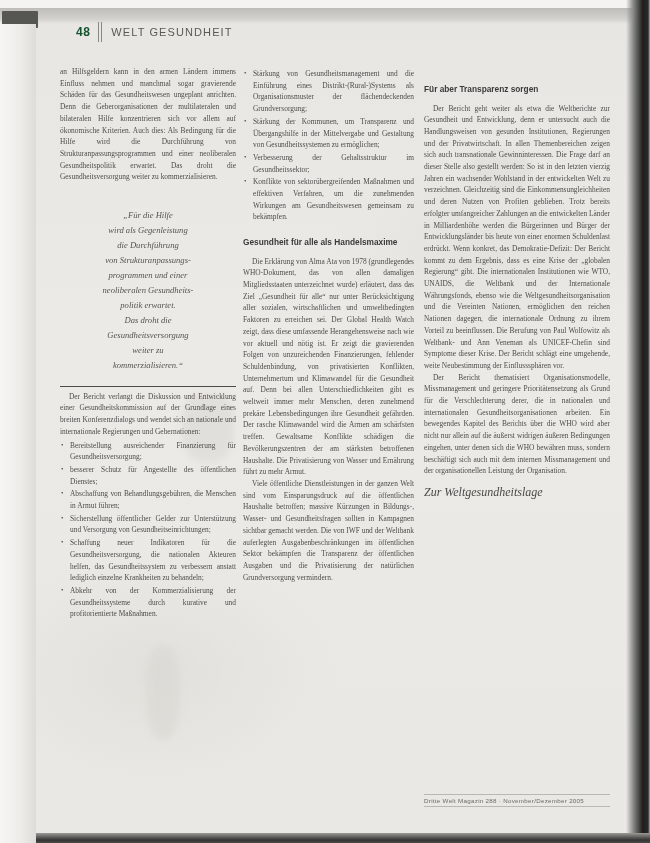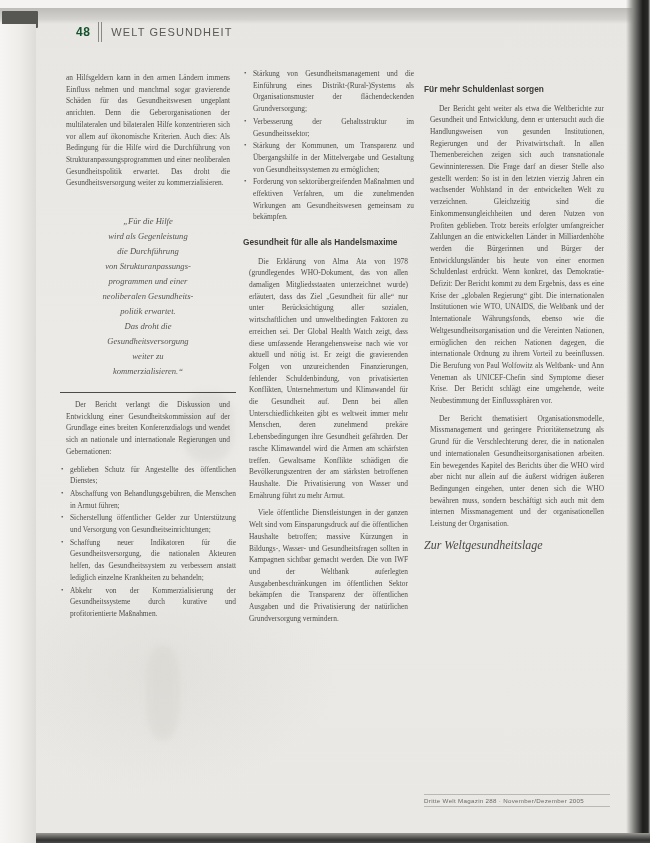--- a/index.html
+++ b/index.html
@@ -34,21 +34,21 @@
         margin:0 9px 0 8px;}
   .sectlabel{font-family:"Liberation Sans","DejaVu Sans",sans-serif;font-size:11px;
         color:#5a5956;letter-spacing:1.1px;text-transform:uppercase;}
 
   
   .col{position:absolute;top:66px;color:#4e4d4a;font-size:7.4px;line-height:11.7px;
        text-align:justify;filter:blur(.33px);hyphens:auto;}
   .col1{left:60px;width:176px;}
   .col2{left:243px;width:171px;}
   .col3{left:424px;width:186px;top:84px;}
-  .col p{margin:6px;text-indent:9px;}
+  .col p{margin:0;text-indent:9px;}
   .col p.noindent{text-indent:0;}
 
   .pullquote{margin:25px 0 0 0;font-style:italic;font-size:8.6px;line-height:15px;
        color:#55544f;text-align:center;white-space:pre-line;filter:blur(.2px);}
   .quoterule{margin-top:13px;border:none;border-top:1.6px solid #4c4b48;width:100%;}
   .afterrule{margin-top:14px;}
 
   ul.blist{margin:2px 0 0 0;padding:0;list-style:none;}
   ul.blist li{position:relative;padding-left:10px;margin-top:1px;text-align:justify;}
   ul.blist li::before{content:"•";position:absolute;left:1px;top:0;font-size:7px;color:#4e4d4a;}
@@ -91,42 +91,43 @@
 programmen und einer
 neoliberalen Gesundheits-
 politik erwartet.
 Das droht die
 Gesundheitsversorgung
 weiter zu
 kommerzialisieren.“</div>
     <hr class="quoterule">
     <p class="afterrule">Der Bericht verlangt die Diskussion und Entwicklung einer Gesundheitskommission auf der Grundlage eines breiten Konferenzdialogs und wendet sich an nationale und internationale Regierungen und Gebernationen:</p>
     <ul class="blist">
-      <li>geblieben Schutz für Angestellte des öffentlichen Dienstes;</li>
+      <li>Bereitstellung ausreichender Finanzierung für Gesundheitsversorgung;</li>
+      <li>besserer Schutz für Angestellte des öffentlichen Dienstes;</li>
       <li>Abschaffung von Behandlungsgebühren, die Menschen in Armut führen;</li>
       <li>Sicherstellung öffentlicher Gelder zur Unterstützung und Versorgung von Gesundheitseinrichtungen;</li>
       <li>Schaffung neuer Indikatoren für die Gesundheitsversorgung, die nationalen Akteuren helfen, das Gesundheitssystem zu verbessern anstatt lediglich einzelne Krankheiten zu behandeln;</li>
       <li>Abkehr von der Kommerzialisierung der Gesundheitssysteme durch kurative und profitorientierte Maßnahmen.</li>
     </ul>
   </div>
 
   <div class="col col2">
     <ul class="blist">
       <li>Stärkung von Gesundheitsmanagement und die Einführung eines Distrikt-(Rural-)Systems als Organisationsmuster der flächendeckenden Grundversorgung;</li>
+      <li>Stärkung der Kommunen, um Transparenz und Übergangshilfe in der Mittelvergabe und Gestaltung von Gesundheitssystemen zu ermöglichen;</li>
       <li>Verbesserung der Gehaltsstruktur im Gesundheitssektor;</li>
-      <li>Stärkung der Kommunen, um Transparenz und Übergangshilfe in der Mittelvergabe und Gestaltung von Gesundheitssystemen zu ermöglichen;</li>
-      <li>Forderung von sektorübergreifenden Maßnahmen und effektiven Verfahren, um die zunehmenden Wirkungen am Gesundheitswesen gemeinsam zu bekämpfen.</li>
+      <li>Konflikte von sektorübergreifenden Maßnahmen und effektiven Verfahren, um die zunehmenden Wirkungen am Gesundheitswesen gemeinsam zu bekämpfen.</li>
     </ul>
     <div class="subhead">Gesundheit für alle als Handelsmaxime</div>
     <p>Die Erklärung von Alma Ata von 1978 (grundlegendes WHO-Dokument, das von allen damaligen Mitgliedsstaaten unterzeichnet wurde) erläutert, dass das Ziel „Gesundheit für alle“ nur unter Berücksichtigung aller sozialen, wirtschaftlichen und umweltbedingten Faktoren zu erreichen sei. Der Global Health Watch zeigt, dass diese umfassende Herangehensweise nach wie vor aktuell und nötig ist. Er zeigt die gravierenden Folgen von unzureichenden Finanzierungen, fehlender Schuldenbindung, von privatisierten Konflikten, Unternehmertum und Klimawandel für die Gesundheit auf. Denn bei allen Unterschiedlichkeiten gibt es weltweit immer mehr Menschen, deren zunehmend prekäre Lebensbedingungen ihre Gesundheit gefährden. Der rasche Klimawandel wird die Armen am schärfsten treffen. Gewaltsame Konflikte schädigen die Bevölkerungszentren der am stärksten betroffenen Haushalte. Die Privatisierung von Wasser und Ernährung führt zu mehr Armut.</p>
     <p>Viele öffentliche Dienstleistungen in der ganzen Welt sind vom Einsparungsdruck auf die öffentlichen Haushalte betroffen; massive Kürzungen in Bildungs-, Wasser- und Gesundheitsfragen sollten in Kampagnen sichtbar gemacht werden. Die von IWF und der Weltbank auferlegten Ausgabenbeschränkungen im öffentlichen Sektor bekämpfen die Transparenz der öffentlichen Ausgaben und die Privatisierung der natürlichen Grundversorgung vermindern.</p>
   </div>
 
   <div class="col col3">
-    <div class="subhead first">Für mehr Schuldenlast sorgen</div>
+    <div class="subhead first">Für aber Transparenz sorgen</div>
     <p>Der Bericht geht weiter als etwa die Weltberichte zur Gesundheit und Entwicklung, denn er untersucht auch die Handlungsweisen von gesunden Institutionen, Regierungen und der Privatwirtschaft. In allen Themenbereichen zeigen sich auch transnationale Gewinninteressen. Die Frage darf an dieser Stelle also gestellt werden: So ist in den letzten vierzig Jahren ein wachsender Wohlstand in der entwickelten Welt zu verzeichnen. Gleichzeitig sind die Einkommensungleichheiten und deren Nutzen von Profiten geblieben. Trotz bereits erfolgter umfangreicher Zahlungen an die entwickelten Länder in Milliardenhöhe werden die Bürgerinnen und Bürger der Entwicklungsländer bis heute von einer enormen Schuldenlast erdrückt. Wenn konkret, das Demokratie-Defizit: Der Bericht kommt zu dem Ergebnis, dass es eine Krise der „globalen Regierung“ gibt. Die internationalen Institutionen wie WTO, UNAIDS, die Weltbank und der Internationale Währungsfonds, ebenso wie die Weltgesundheitsorganisation und die Vereinten Nationen, ermöglichen den reichen Nationen dagegen, die internationale Ordnung zu ihrem Vorteil zu beeinflussen. Die Berufung von Paul Wolfowitz als Weltbank- und Ann Veneman als UNICEF-Chefin sind Symptome dieser Krise. Der Bericht schlägt eine umgehende, weite Neubestimmung der Einflusssphären vor.</p>
     <p>Der Bericht thematisiert Organisationsmodelle, Missmanagement und geringere Prioritätensetzung als Grund für die Verschlechterung derer, die in nationalen und internationalen Gesundheitsorganisationen arbeiten. Ein bewegendes Kapitel des Berichts über die WHO wird aber nicht nur allein auf die äußerst widrigen äußeren Bedingungen eingehen, unter denen sich die WHO bewähren muss, sondern beschäftigt sich auch mit dem internen Missmanagement und der organisationellen Leistung der Organisation.</p>
     <div class="italhead">Zur Weltgesundheitslage</div>
   </div>
 
   <div class="footer">Dritte Welt Magazin 288 · November/Dezember 2005</div>
 
   <div class="edge-right"></div>
   <div class="edge-bottom"></div>
 </div>

